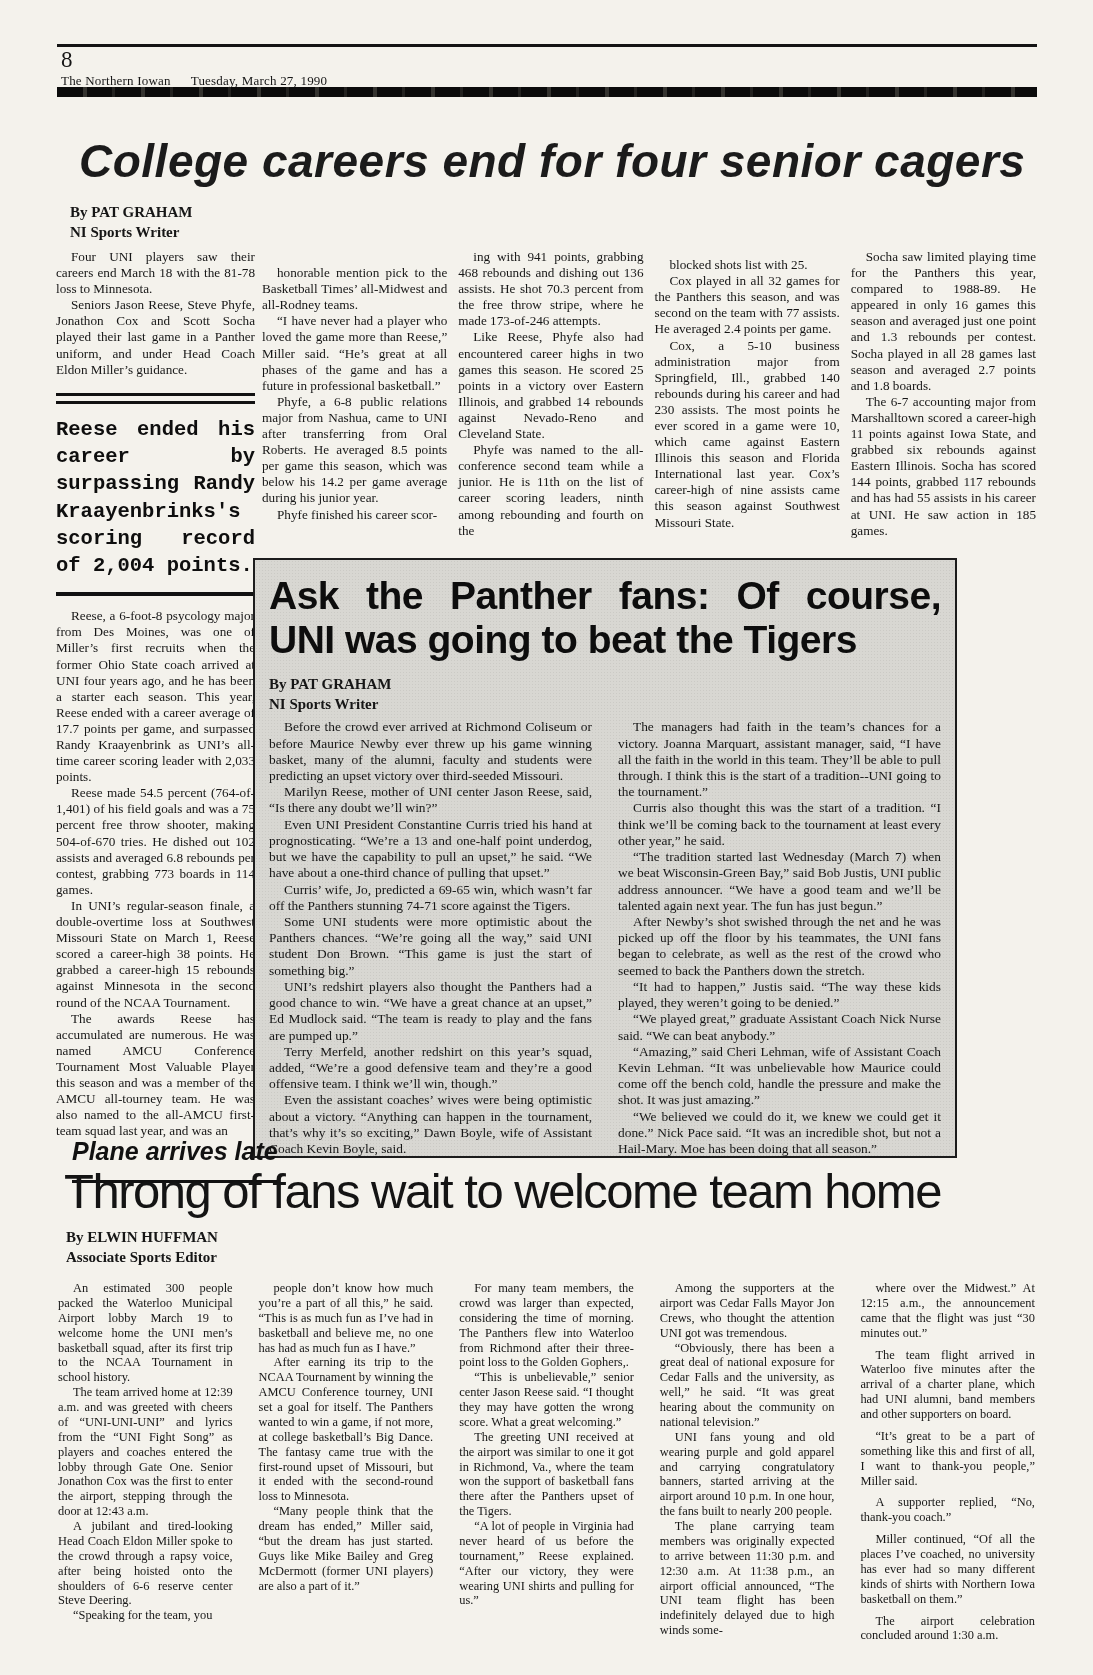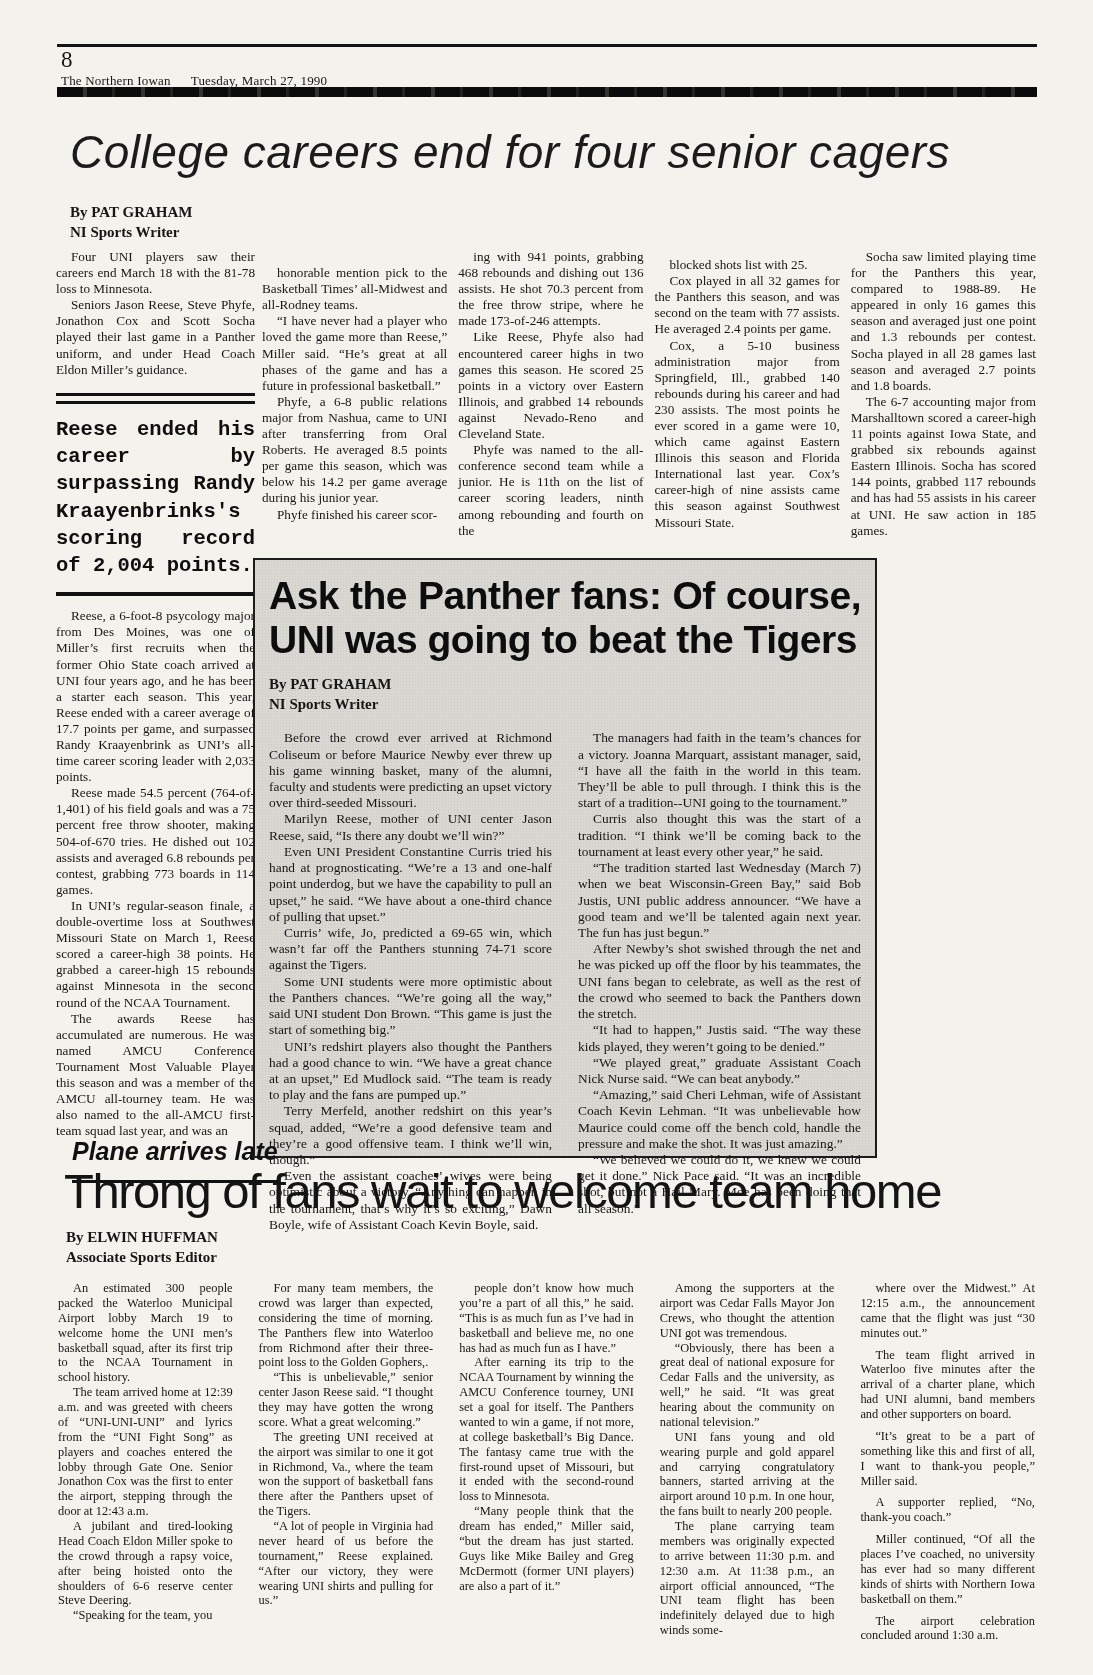--- a/index.html
+++ b/index.html
@@ -12,50 +12,50 @@
   .rule-top{position:absolute;left:57px;right:56px;top:44px;border-top:3px solid #141414;}
   .page-num{position:absolute;left:61px;top:48px;font-size:23px;line-height:1;}
   .mast-line{position:absolute;left:61px;top:73px;font-size:13px;letter-spacing:.2px;}
   .mast-date{margin-left:20px;text-align:center;}
   .black-bar{
     position:absolute;left:57px;right:56px;top:87px;height:10px;background:#101010;
     background-image:repeating-linear-gradient(90deg,#0b0b0b 0 26px,#34332f 26px 30px,#0b0b0b 30px 55px,#232220 55px 58px);
   }
   
   .a1-head{
-    position:absolute;left:70px;top:128px;width:960px;margin:0;
-    font-family:"Liberation Sans", sans-serif;font-style:italic;font-weight:400;
+    position:absolute;left:70px;top:128px;width:960px;margin:9px;
+    font-family:"Liberation Sans", sans-serif;font-style:italic;font-weight:700;
     font-size:46px;line-height:1.05;letter-spacing:.5px;color:#1b1b1b;
   }
   .byline{font-weight:700;font-size:15px;line-height:1.3;}
   .a1-byline{position:absolute;left:70px;top:203px;}
   .coltext p{margin:0;text-indent:15px;text-align:justify;}
   .a1-col1{position:absolute;left:56px;top:249px;width:199px;font-size:13.2px;line-height:1.22;}
   .a1-cols{position:absolute;left:262px;top:249px;width:774px;display:flex;gap:11px;font-size:13.2px;line-height:1.22;align-items:center;}
   .a1-cols .col{flex:1 1 0;}
   .dbl-rule{margin:15px 0 12px;border-top:3px solid #111;border-bottom:3px solid #111;height:5px;}
   .pullquote{
     font-family:Liberation Mono, monospace;font-weight:700;
     font-size:20.5px;line-height:1.33;text-align:justify;color:#0e0e0e;
   }
   .sgl-rule{margin:13px 0 12px;border-top:4px solid #111;}
   
   .graybox{
-    position:absolute;left:253px;top:558px;width:624px;height:600px;box-sizing:border-box;
+    position:absolute;left:253px;top:558px;width:704px;height:600px;box-sizing:border-box;
     background:#d8d7d2;
     background-image:radial-gradient(#cbcac5 .6px, rgba(0,0,0,0) .7px);
     background-size:3px 3px;
     border:2px solid #1c1c1c;padding:12px 14px 10px;
   }
   .a2-head{margin:2px 0 0;font-family:"Liberation Sans", sans-serif;font-weight:700;
     font-size:39px;line-height:1.12;letter-spacing:-.5px;color:#0d0d0d;}
   .a2-head .hl{display:block;}
   .a2-head .hl1{text-align:justify;text-align-last:justify;}
   .a2-byline{margin-top:14px;}
-  .a2-cols{display:flex;gap:26px;margin-top:16px;font-size:13.4px;line-height:1.21;}
+  .a2-cols{display:flex;gap:26px;margin-top:5px;font-size:13.4px;line-height:1.21;}
   .a2-cols .col{flex:1 1 0;}
   
   .a3-kicker{
     position:absolute;left:72px;top:1139px;margin:0;
     font-family:"Liberation Sans", sans-serif;font-style:italic;font-weight:700;
     font-size:25px;line-height:1;color:#111;border-bottom:3px solid #111;padding-bottom:16px;
   }
   .a3-head{
     position:absolute;left:64px;top:1166px;width:985px;margin:0;
     font-family:"Liberation Sans", sans-serif;font-weight:400;
@@ -165,29 +165,29 @@
     <div>Associate Sports Editor</div>
   </div>
   <div class="a3-cols coltext">
     <div class="col">
         <p>An estimated 300 people packed the Waterloo Municipal Airport lobby March 19 to welcome home the UNI men’s basketball squad, after its first trip to the NCAA Tournament in school history.</p>
         <p>The team arrived home at 12:39 a.m. and was greeted with cheers of “UNI-UNI-UNI” and lyrics from the “UNI Fight Song” as players and coaches entered the lobby through Gate One. Senior Jonathon Cox was the first to enter the airport, stepping through the door at 12:43 a.m.</p>
         <p>A jubilant and tired-looking Head Coach Eldon Miller spoke to the crowd through a rapsy voice, after being hoisted onto the shoulders of 6-6 reserve center Steve Deering.</p>
         <p>“Speaking for the team, you</p>
       </div>
     <div class="col">
+        <p>people don’t know how much you’re a part of all this,” he said. “This is as much fun as I’ve had in basketball and believe me, no one has had as much fun as I have.”</p>
+        <p>After earning its trip to the NCAA Tournament by winning the AMCU Conference tourney, UNI set a goal for itself. The Panthers wanted to win a game, if not more, at college basketball’s Big Dance. The fantasy came true with the first-round upset of Missouri, but it ended with the second-round loss to Minnesota.</p>
+        <p>“Many people think that the dream has ended,” Miller said, “but the dream has just started. Guys like Mike Bailey and Greg McDermott (former UNI players) are also a part of it.”</p>
+      </div>
+    <div class="col">
         <p>For many team members, the crowd was larger than expected, considering the time of morning. The Panthers flew into Waterloo from Richmond after their three-point loss to the Golden Gophers,.</p>
         <p>“This is unbelievable,” senior center Jason Reese said. “I thought they may have gotten the wrong score. What a great welcoming.”</p>
         <p>The greeting UNI received at the airport was similar to one it got in Richmond, Va., where the team won the support of basketball fans there after the Panthers upset of the Tigers.</p>
         <p>“A lot of people in Virginia had never heard of us before the tournament,” Reese explained. “After our victory, they were wearing UNI shirts and pulling for us.”</p>
-      </div>
-    <div class="col">
-        <p>people don’t know how much you’re a part of all this,” he said. “This is as much fun as I’ve had in basketball and believe me, no one has had as much fun as I have.”</p>
-        <p>After earning its trip to the NCAA Tournament by winning the AMCU Conference tourney, UNI set a goal for itself. The Panthers wanted to win a game, if not more, at college basketball’s Big Dance. The fantasy came true with the first-round upset of Missouri, but it ended with the second-round loss to Minnesota.</p>
-        <p>“Many people think that the dream has ended,” Miller said, “but the dream has just started. Guys like Mike Bailey and Greg McDermott (former UNI players) are also a part of it.”</p>
       </div>
     <div class="col">
         <p>Among the supporters at the airport was Cedar Falls Mayor Jon Crews, who thought the attention UNI got was tremendous.</p>
         <p>“Obviously, there has been a great deal of national exposure for Cedar Falls and the university, as well,” he said. “It was great hearing about the community on national television.”</p>
         <p>UNI fans young and old wearing purple and gold apparel and carrying congratulatory banners, started arriving at the airport around 10 p.m. In one hour, the fans built to nearly 200 people.</p>
         <p>The plane carrying team members was originally expected to arrive between 11:30 p.m. and 12:30 a.m. At 11:38 p.m., an airport official announced, “The UNI team flight has been indefinitely delayed due to high winds some-</p>
       </div>
     <div class="col spaced">
         <p>where over the Midwest.” At 12:15 a.m., the announcement came that the flight was just “30 minutes out.”</p>
         <p>The team flight arrived in Waterloo five minutes after the arrival of a charter plane, which had UNI alumni, band members and other supporters on board.</p>

